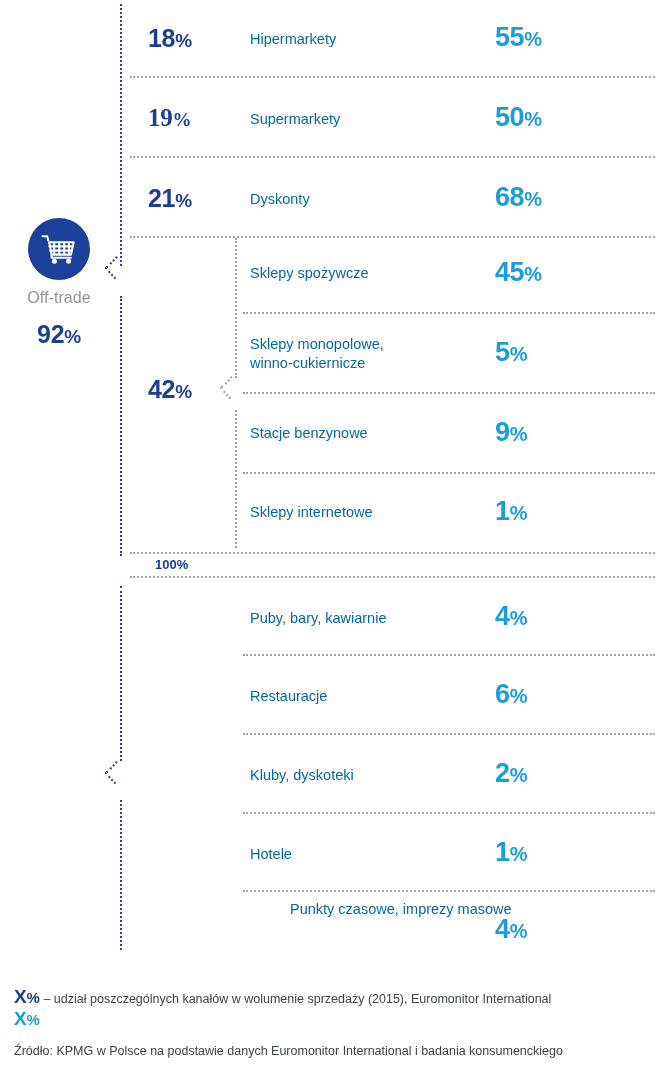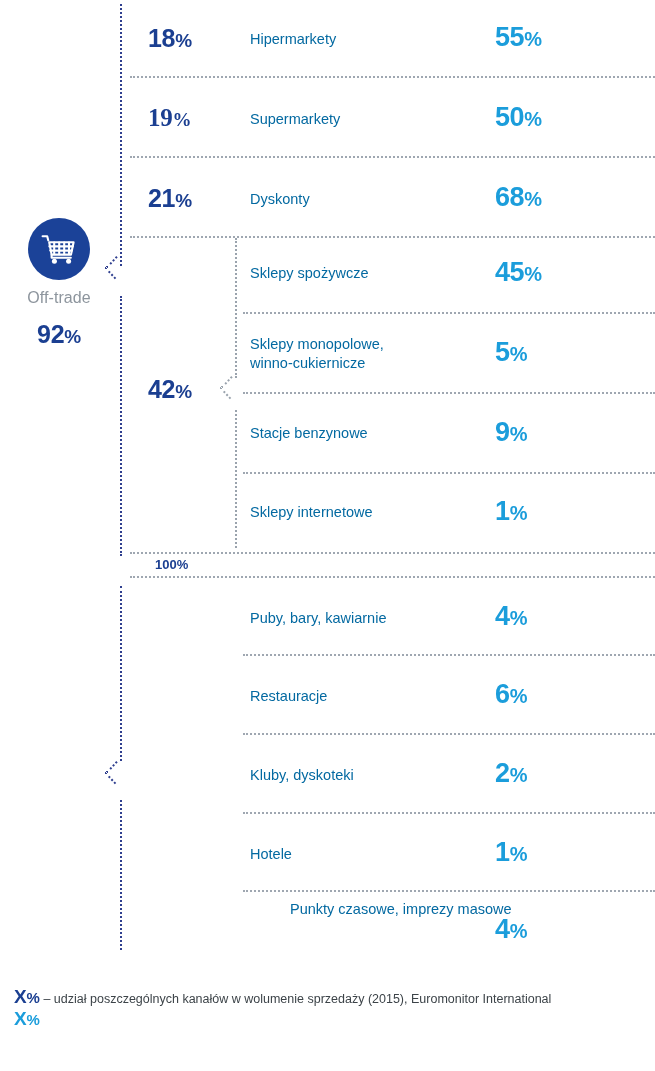--- a/index.html
+++ b/index.html
@@ -239,14 +239,15 @@
     </span>
     <span class="legend-text">– udział poszczególnych kanałów w wolumenie sprzedaży (2015), Euromonitor International</span>
   </div>
 
   <div class="legend-row" style="left:14px; top:1008px;">
     <span class="legend-key cyan">
       <span>X</span><span class="pct">%</span>
     </span>
   </div>
 
+  <div class="source" style="left:14px; top:1044px;">Źródło: KPMG w Polsce na podstawie danych Euromonitor International i badania konsumenckiego</div>
 
 </div>
 
 </body></html>

